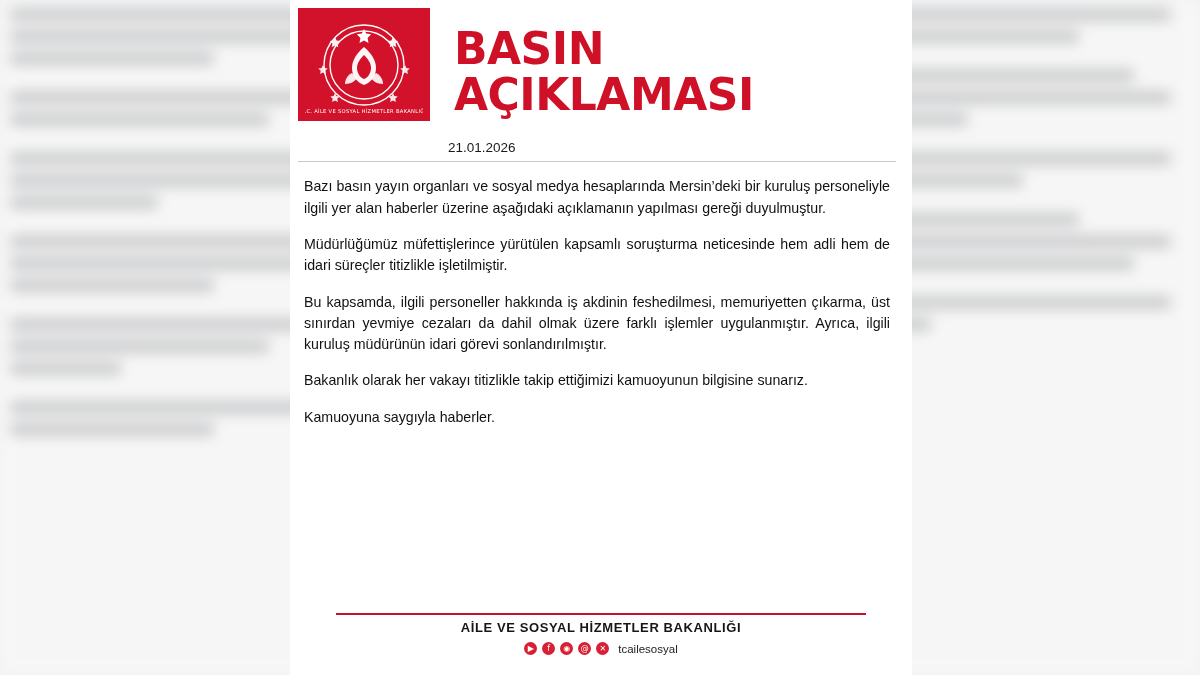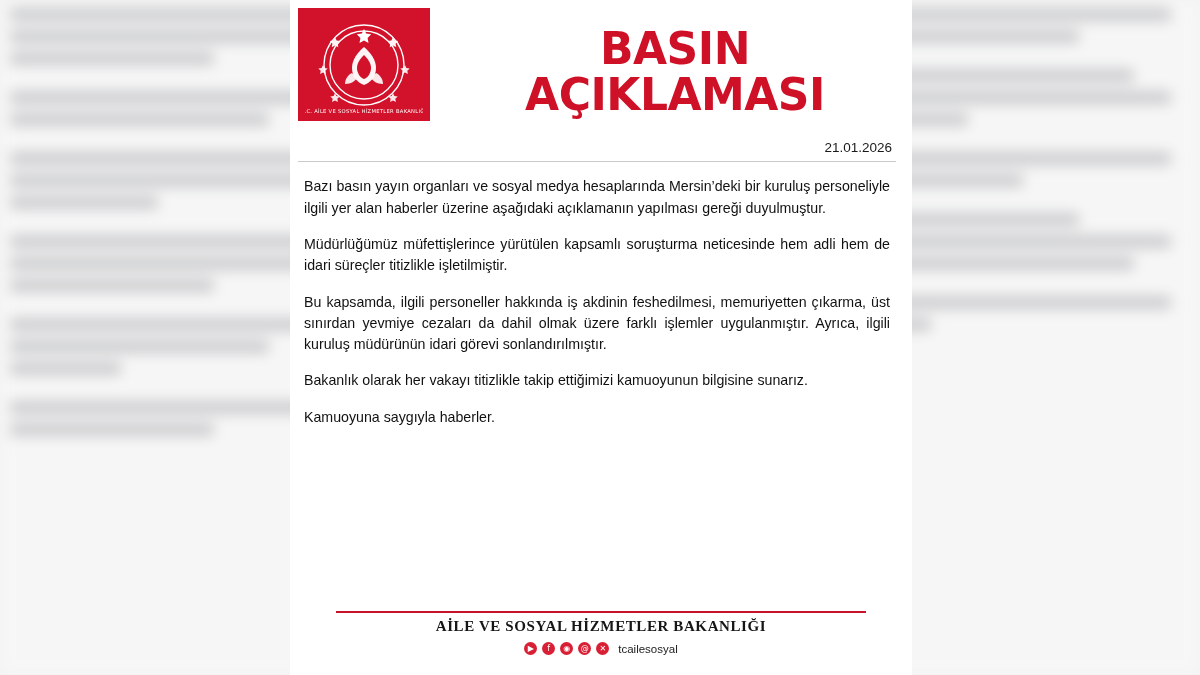--- a/index.html
+++ b/index.html
@@ -79,26 +79,26 @@
     flex: 1;
     padding-top: 18px;
   }
   .title {
     font-size: 44px;
     font-weight: bold;
     letter-spacing: -0.5px;
     color: #cf1128;
     font-family: "DejaVu Sans", sans-serif;
     line-height: 1.05;
-    text-align: center;
+    text-align: left;
     padding-left: 6px;
   }
   .date {
     margin-top: 22px;
-    text-align: right;
+    text-align: left;
     font-size: 13.5px;
     color: #1a1a1a;
     padding-right: 4px;
     font-family: "Liberation Sans", sans-serif;
   }
   .rule {
     margin: 6px 0 0 0;
     height: 1px;
     background: #c9c9c9;
     width: 100%;
@@ -126,25 +126,25 @@
     text-align: center;
   }
   .footer-rule {
     width: 530px;
     height: 2px;
     background: #c8122b;
     margin: 0 auto 0 auto;
   }
   .footer-name {
     margin-top: 5px;
-    font-size: 15px;
+    font-size: 13px;
     font-weight: bold;
     letter-spacing: .6px;
     color: #161616;
-    font-family: Liberation Serif, serif;
+    font-family: Liberation Sans, sans-serif;
   }
   .social {
     margin-top: 7px;
     display: flex;
     align-items: center;
     justify-content: center;
     gap: 5px;
   }
   .sicon {
     width: 13px; height: 13px;

